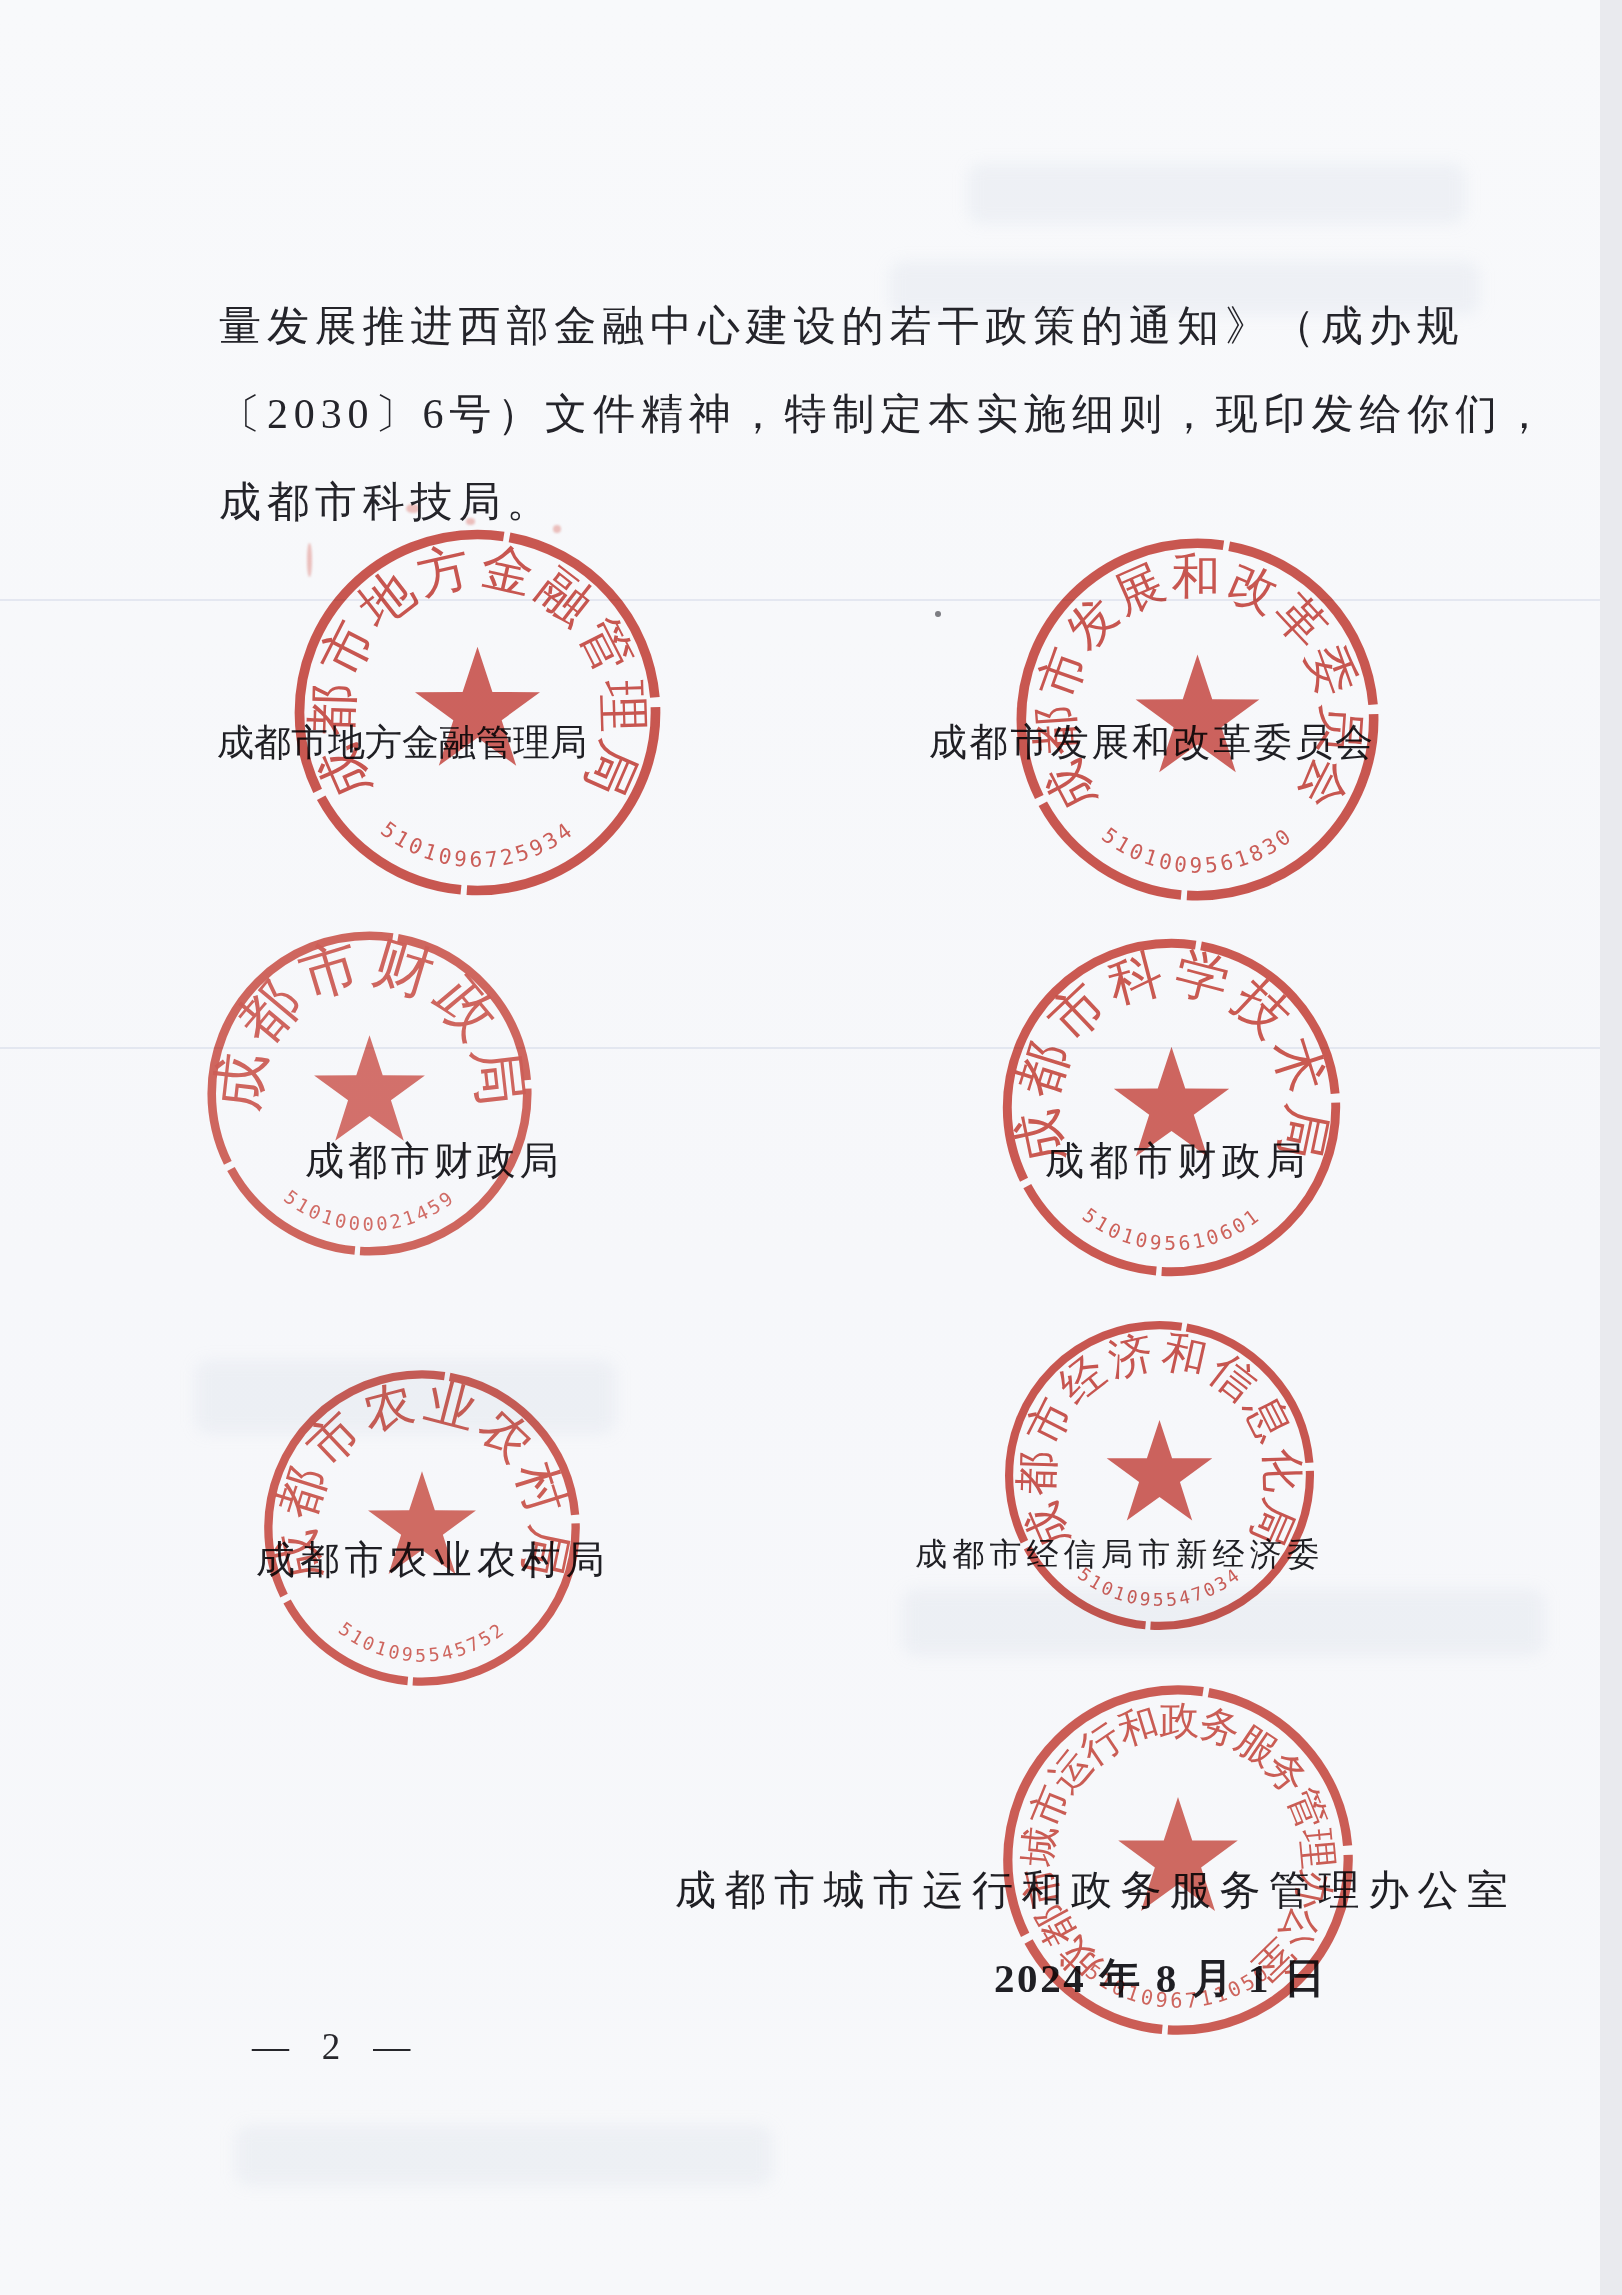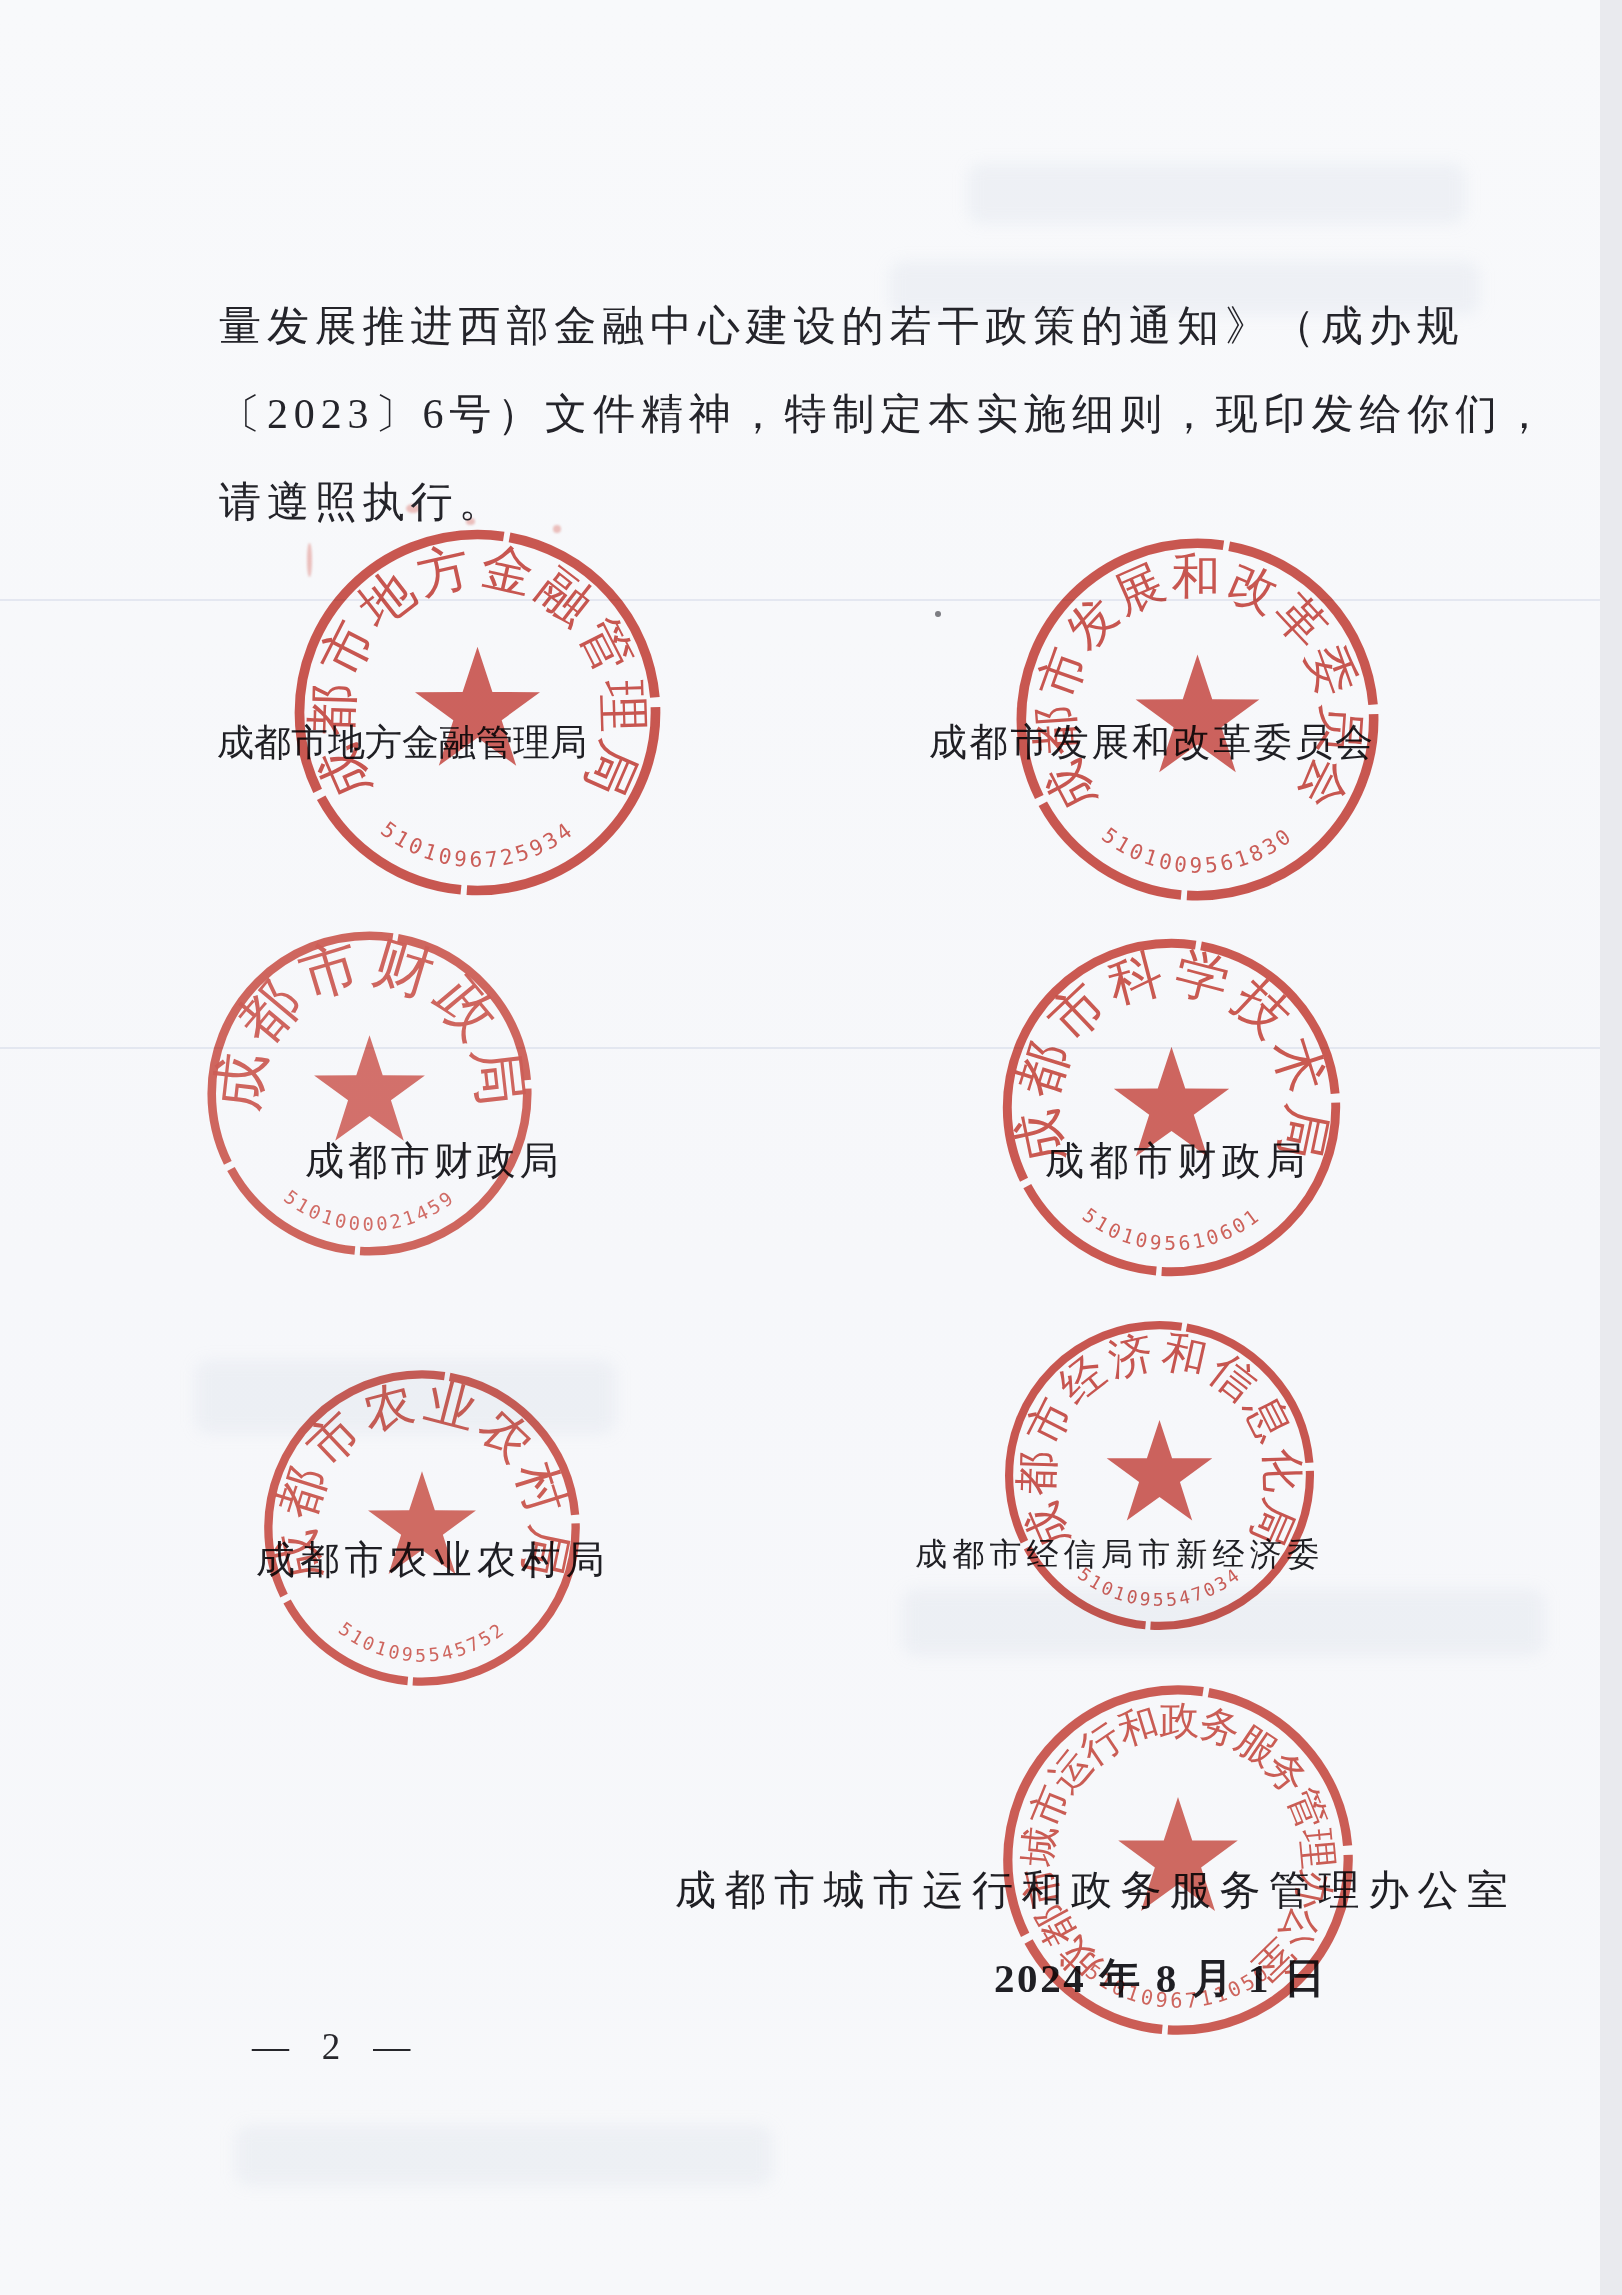--- a/index.html
+++ b/index.html
@@ -52,22 +52,22 @@
   <div class="smudge" style="left:903px;top:1590px;width:641px;height:65px"></div>
   <div class="smudge" style="left:236px;top:2126px;width:536px;height:59px"></div>
   <div class="red-speck" style="left:406px;top:504px;width:14.4px;height:9.2px"></div>
   <div class="red-speck" style="left:466px;top:518px;width:9.2px;height:6.5px"></div>
   <div class="red-speck" style="left:553px;top:525px;width:7.9px;height:7.9px"></div>
   <div class="red-speck" style="left:307px;top:543px;width:5.2px;height:34px"></div>
   <div class="ink-dot" style="left:935px;top:611px"></div>
   <div class="edge-mark" style="left:1601px;top:393px;width:2.6px;height:105px"></div>
 
   <div class="body-line" style="top:298px">量发展推进西部金融中心建设的若干政策的通知》（成办规</div>
-  <div class="body-line" style="top:386px">〔2023〕6号）文件精神，特制定本实施细则，现印发给你们，</div>
-  <div class="body-line" style="top:474px">请遵照执行。</div>
+  <div class="body-line" style="top:386px">〔2030〕6号）文件精神，特制定本实施细则，现印发给你们，</div>
+  <div class="body-line" style="top:474px">成都市科技局。</div>
 
   <div id="labels-layer">
       <div class="sig-label" style="left: 217px; top: 718px; font-size: 37px; letter-spacing: 0px;">成都市地方金融管理局</div>
       <div class="sig-label" style="left: 929px; top: 717px; font-size: 38px; letter-spacing: 2.6px;">成都市发展和改革委员会</div>
       <div class="sig-label" style="left: 305px; top: 1134px; font-size: 39px; letter-spacing: 3.9px;">成都市财政局</div>
       <div class="sig-label" style="left: 1045px; top: 1134px; font-size: 39px; letter-spacing: 5.2px;">成都市财政局</div>
       <div class="sig-label" style="left: 256px; top: 1533px; font-size: 39px; letter-spacing: 5.2px;">成都市农业农村局</div>
       <div class="sig-label" style="left: 915px; top: 1533px; font-size: 32px; letter-spacing: 5.2px;">成都市经信局市新经济委</div>
       <div class="sig-label" style="left: 675px; top: 1863px; font-size: 41px; letter-spacing: 8.5px;">成都市城市运行和政务服务管理办公室</div>
     </div>

